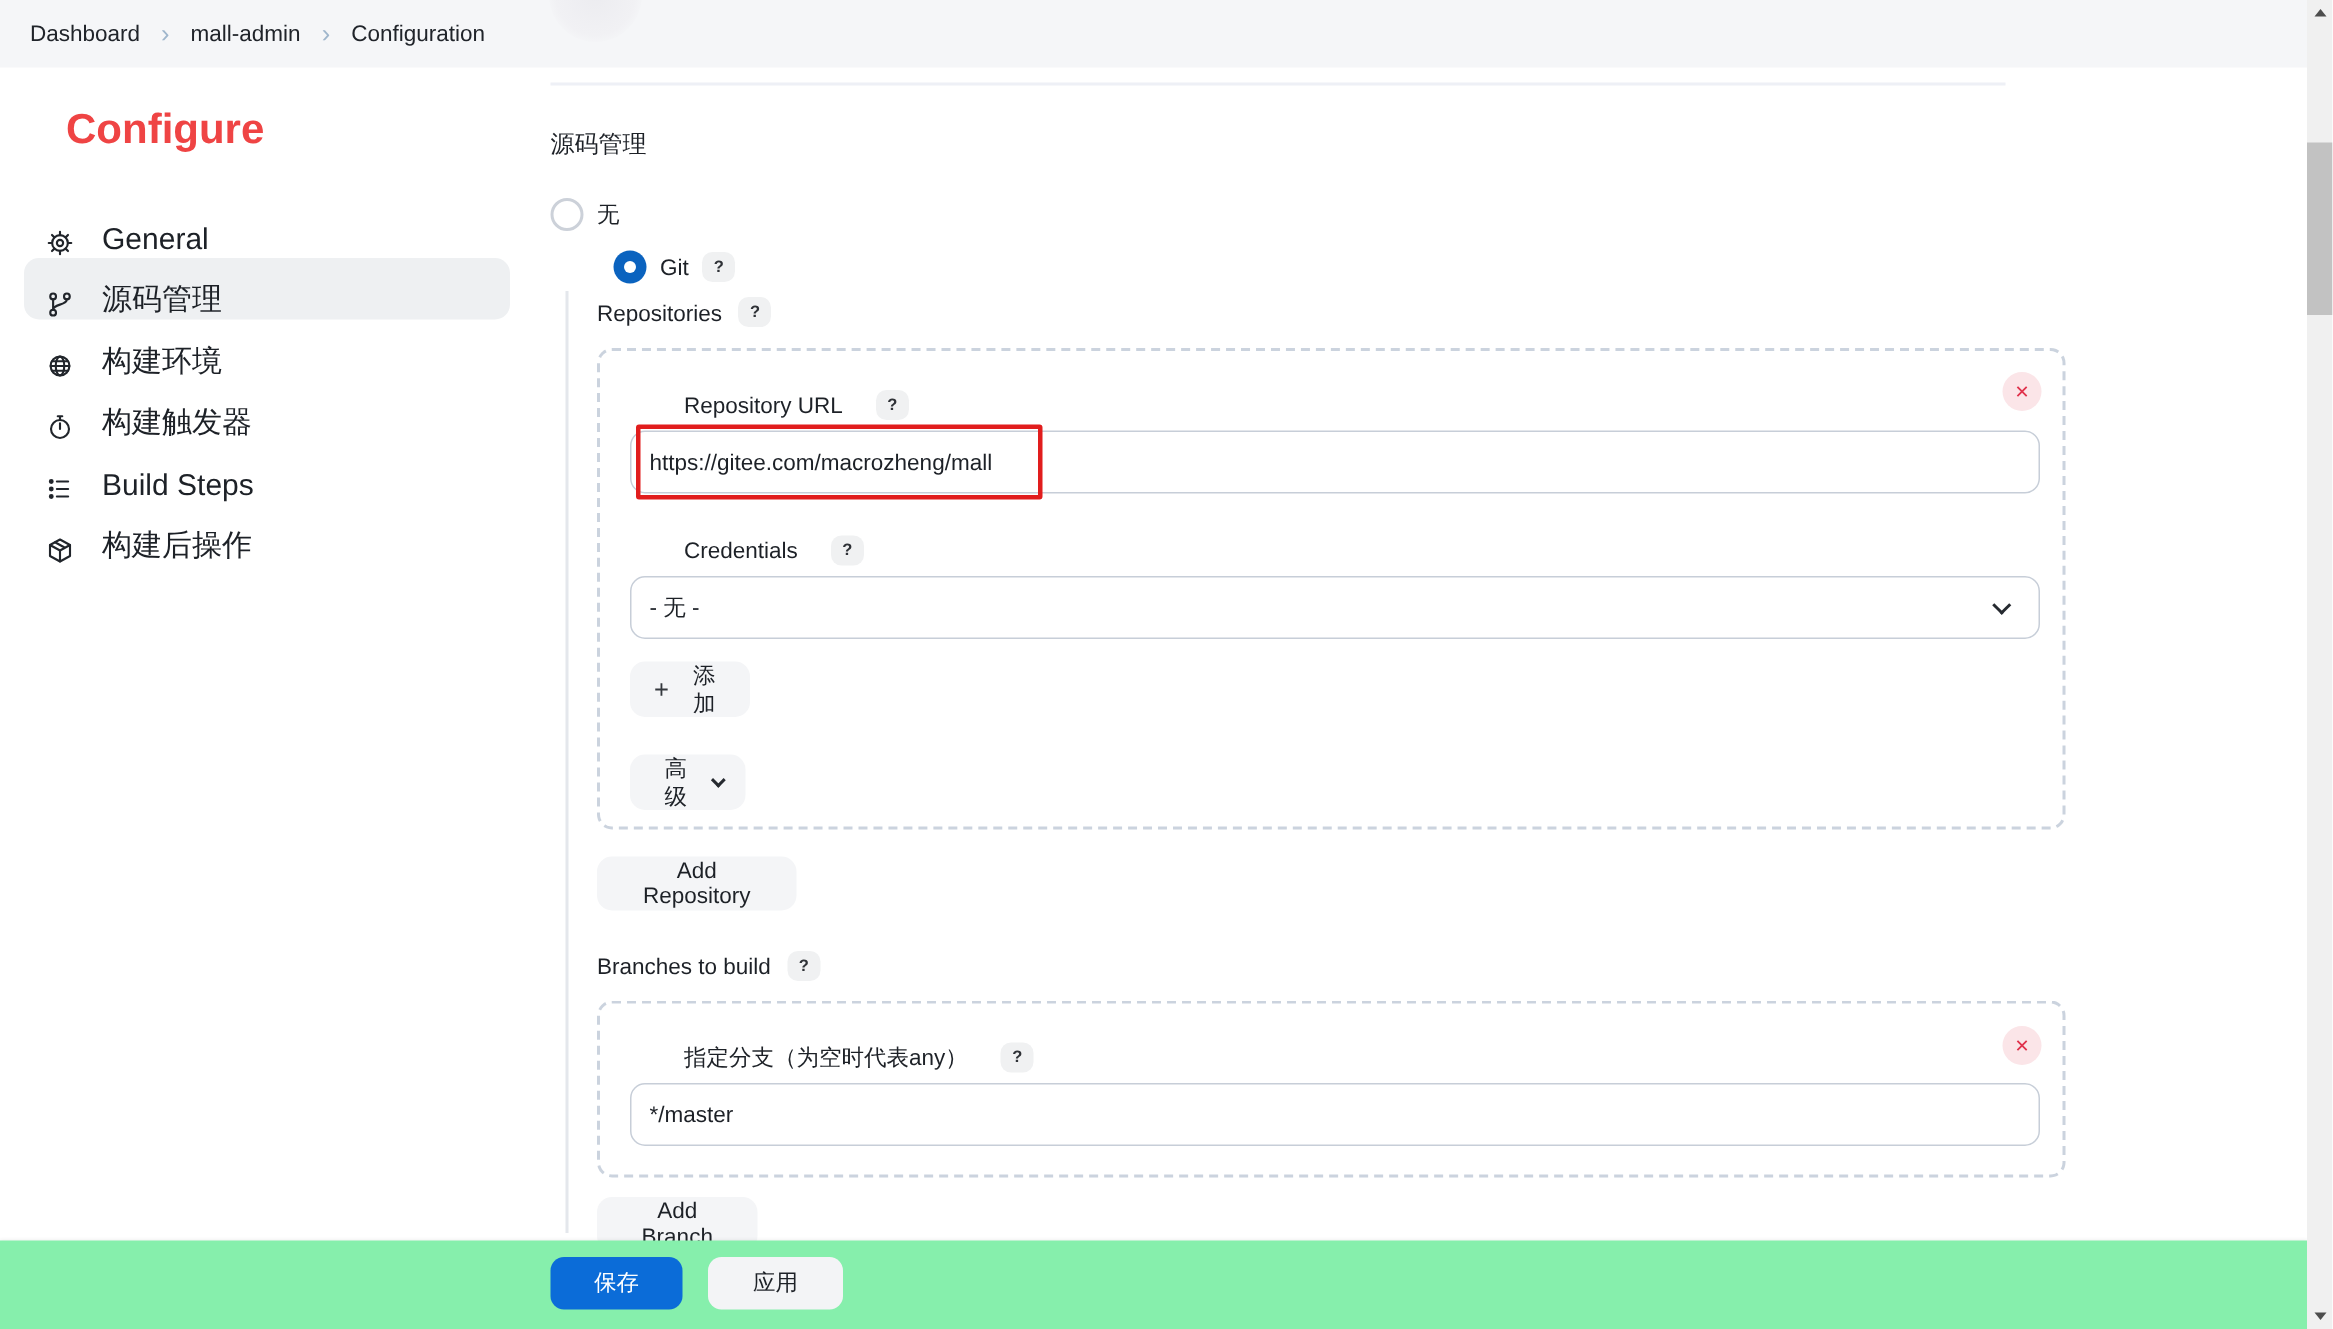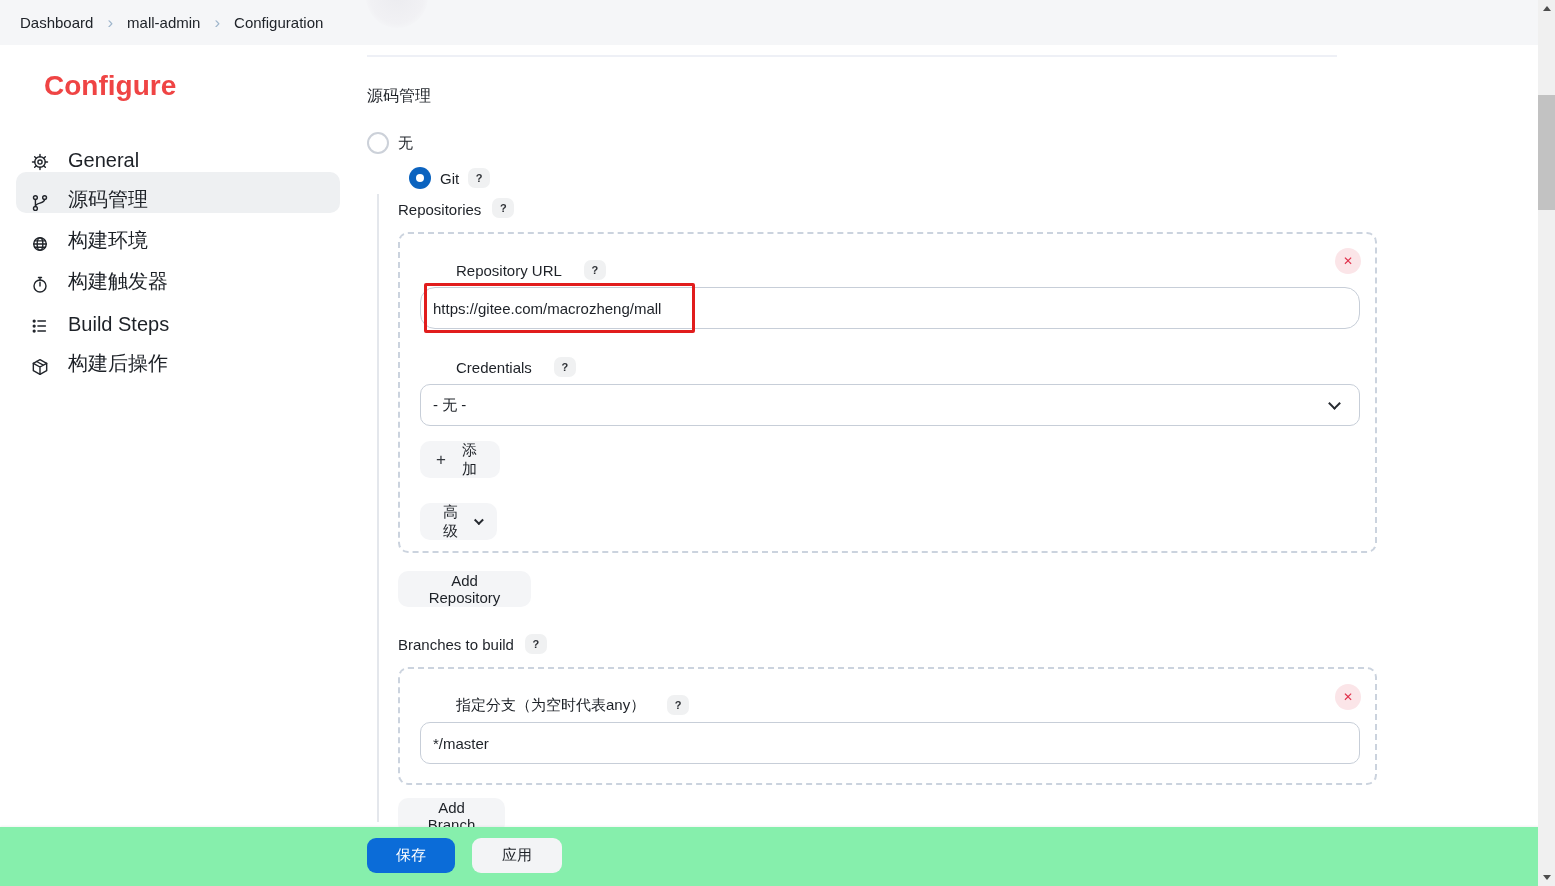--- a/index.html
+++ b/index.html
@@ -213,21 +213,21 @@
 
 <div class="dashed-box" style="top:232px; height:321px;">
   <div class="delete-btn" style="right:14px; top:14px;">
     <span>✕</span>
   </div>
 
   <div class="field-label" style="left:20px; top:26px;">
     <span>Repository URL</span>
     <span class="help-badge">?</span>
   </div>
-  <input class="text-input" style="left: 20px; top: 53px; border-radius: 15px;" type="text" value="https://gitee.com/macrozheng/mall">
+  <input class="text-input" style="left: 20px; top: 53px;" type="text" value="https://gitee.com/macrozheng/mall">
 
   <div class="field-label" style="left:20px; top:123px;">
     <span>Credentials</span>
     <span class="help-badge">?</span>
   </div>
   <div class="select-box" style="left:20px; top:150px;">
     <span>- 无 -</span>
     <span class="chev"></span>
   </div>
 

